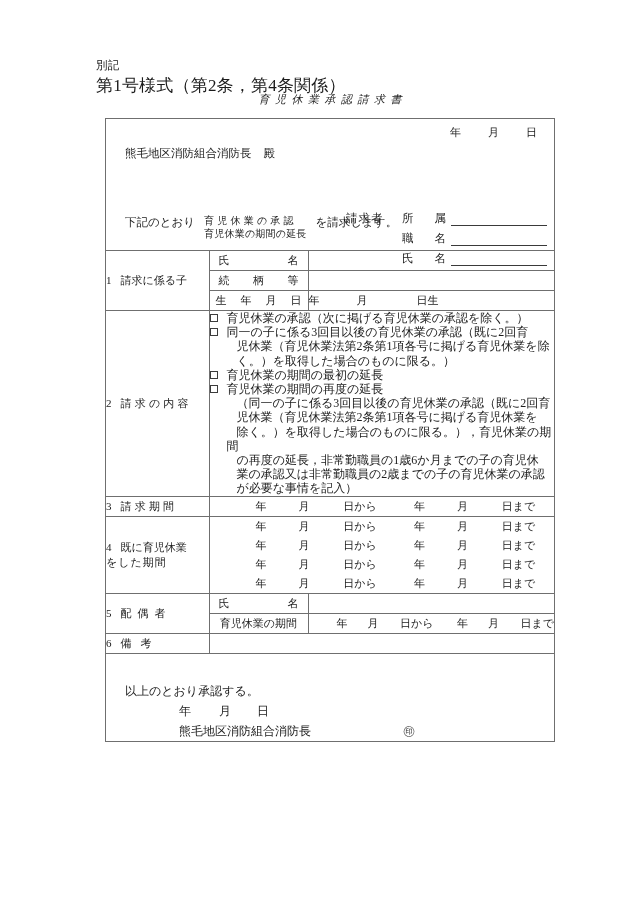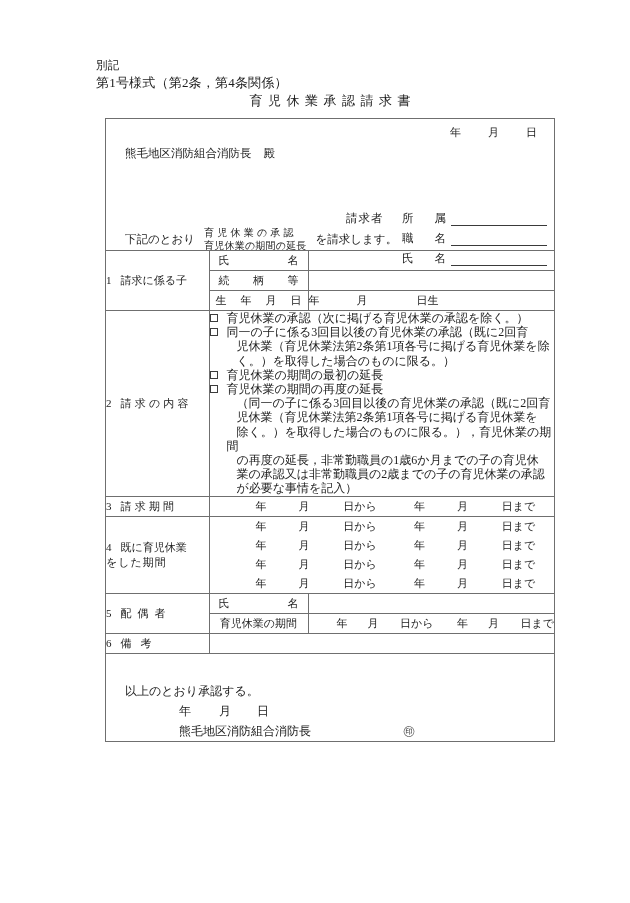--- a/index.html
+++ b/index.html
@@ -27,33 +27,34 @@
   .hdr-bekki {
     position: absolute;
     left: 96px; top: 58px;
     font-size: 11.5px;
     letter-spacing: 0.2px;
     white-space: nowrap;
   }
   .hdr-form {
     position: absolute;
     left: 96px; top: 74px;
-    font-size: 13px;
+    font-size: 17px;
     letter-spacing: 0.2px;
     white-space: nowrap;
   }
   .hdr-title {
     position: absolute;
     left: 105px; top: 92px;
     width: 450px;
     text-align: center;
-    font-size: 13px;
+    font-size: 11px;
     letter-spacing: 5.5px;
     text-indent: 5.5px;
     white-space: nowrap;
+    font-style: italic;
   }
 
   
   .frame {
     position: absolute;
     left: 105px; top: 118px;
     width: 450px;
     height: 624px;
     border: 1px solid #6f6f6f;
     box-sizing: border-box;
@@ -110,23 +111,22 @@
   .req-line {
     width: 96px;
     border-bottom: 1px solid #3a3a3a;
     height: 14px;
     flex: 0 0 auto;
     margin-left: 5px;
   }
 
   .pre-claim {
     position: absolute;
-    left: 19px; top: 108px;
-    display: flex;
-    align-items: center;
+    left: 19px; top: 96px;
+    display: flex;
     font-size: 11.5px;
     white-space: nowrap;
   }
   .pc-a { margin-right: 9px; }
   .pc-stack {
     display: flex;
     flex-direction: column;
     line-height: 12.5px;
     font-size: 10px;
   }

